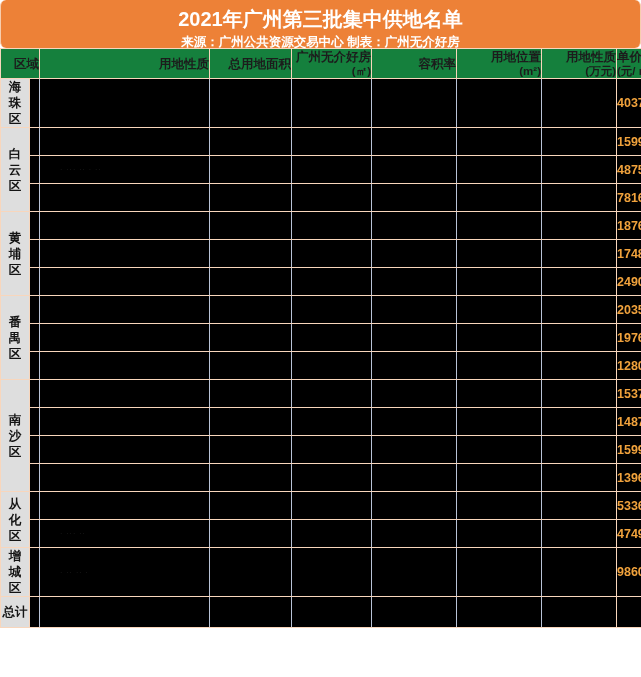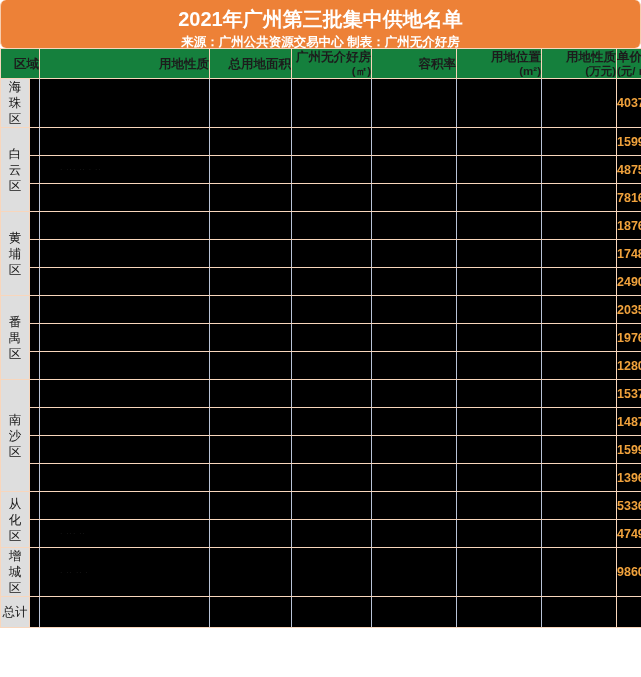--- a/index.html
+++ b/index.html
@@ -72,21 +72,21 @@
     border: 1px solid #F8D6BC;
     white-space: nowrap;
   }
   tr.head th .sub { font-size: 11.5px; display: block; }
 
   
   td.district {
     background: #DEDEDE;
     color: #141414;
     font-size: 12.5px;
-    font-weight: normal;
+    font-weight: bold;
     text-align: center;
     line-height: 16px;
     width: 29px;
     border-right: 1px solid #A9B4C8;
   }
   td.district span.vstack {
     display: block;
     width: 13px;
     margin: 0 auto;
     word-break: break-all;

